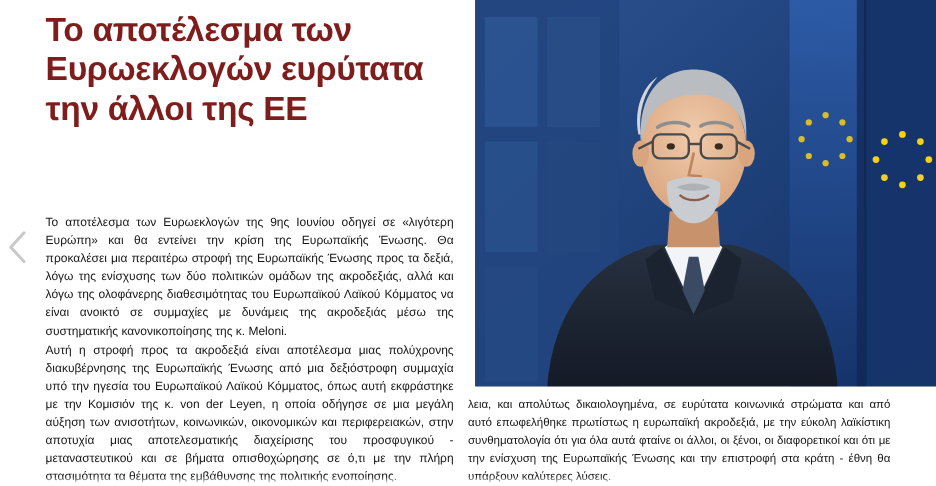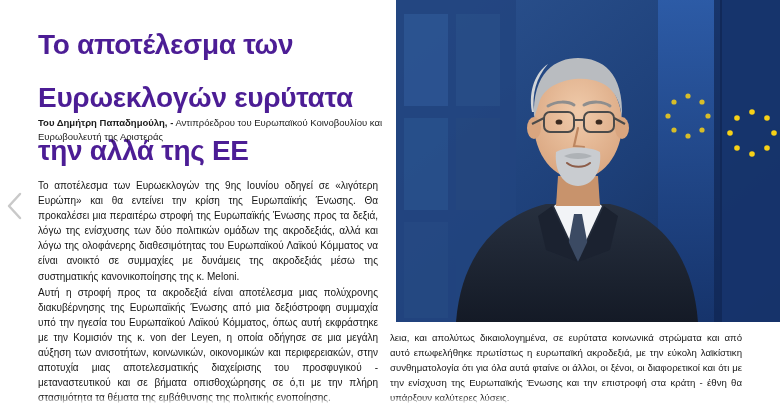--- a/index.html
+++ b/index.html
@@ -27,24 +27,23 @@
     position: absolute;
     left: 38px;
     top: 8px;
     width: 370px;
   }
   .headline-line {
     font-family: "Liberation Sans", sans-serif;
     font-weight: bold;
     font-size: 28px;
     line-height: 33px;
-    color: #4c1d95;
+    color: #7f1d1d;
     letter-spacing: -0.3px;
     white-space: nowrap;
-    margin-top: 20px;
   }
 
   
   .byline {
     position: absolute;
     left: 38px;
     top: 116px;
     width: 350px;
     font-size: 9.5px;
     line-height: 14px;
@@ -231,26 +230,23 @@
 
         <rect x="0" y="0" width="384" height="322" fill="none"></rect>
         <rect x="0" y="292" width="384" height="30" fill="#ffffff" opacity="0.0"></rect>
       </g>
     </svg>
   </div>
 
   <div class="headline">
     <div class="headline-line">Το αποτέλεσμα των</div>
     <div class="headline-line">Ευρωεκλογών ευρύτατα</div>
-    <div class="headline-line">την αλλά της ΕΕ</div>
-  </div>
-
-  <div class="byline">
-    <b>Του Δημήτρη Παπαδημούλη, -</b><span> Αντιπρόεδρου του Ευρωπαϊκού Κοινοβουλίου και Ευρωβουλευτή της Αριστεράς</span>
-  </div>
+    <div class="headline-line">την άλλοι της ΕΕ</div>
+  </div>
+
 
   <div class="col-left">
     <p class="para">Το αποτέλεσμα των Ευρωεκλογών της 9ης Ιουνίου οδηγεί σε «λιγότερη Ευρώπη» και θα εντείνει την κρίση της Ευρωπαϊκής Ένωσης. Θα προκαλέσει μια περαιτέρω στροφή της Ευρωπαϊκής Ένωσης προς τα δεξιά, λόγω της ενίσχυσης των δύο πολιτικών ομάδων της ακροδεξιάς, αλλά και λόγω της ολοφάνερης διαθεσιμότητας του Ευρωπαϊκού Λαϊκού Κόμματος να είναι ανοικτό σε συμμαχίες με δυνάμεις της ακροδεξιάς μέσω της συστηματικής κανονικοποίησης της κ. Meloni.</p>
     <p class="para">Αυτή η στροφή προς τα ακροδεξιά είναι αποτέλεσμα μιας πολύχρονης διακυβέρνησης της Ευρωπαϊκής Ένωσης από μια δεξιόστροφη συμμαχία υπό την ηγεσία του Ευρωπαϊκού Λαϊκού Κόμματος, όπως αυτή εκφράστηκε με την Κομισιόν της κ. von der Leyen, η οποία οδήγησε σε μια μεγάλη αύξηση των ανισοτήτων, κοινωνικών, οικονομικών και περιφερειακών, στην αποτυχία μιας αποτελεσματικής διαχείρισης του προσφυγικού - μεταναστευτικού και σε βήματα οπισθοχώρησης σε ό,τι με την πλήρη στασιμότητα τα θέματα της εμβάθυνσης της πολιτικής ενοποίησης.</p>
 
   </div>
 
   <div class="col-right">
     <p class="para">λεια, και απολύτως δικαιολογημένα, σε ευρύτατα κοινωνικά στρώματα και από αυτό επωφελήθηκε πρωτίστως η ευρωπαϊκή ακροδεξιά, με την εύκολη λαϊκίστικη συνθηματολογία ότι για όλα αυτά φταίνε οι άλλοι, οι ξένοι, οι διαφορετικοί και ότι με την ενίσχυση της Ευρωπαϊκής Ένωσης και την επιστροφή στα κράτη - έθνη θα υπάρξουν καλύτερες λύσεις.</p>
 

